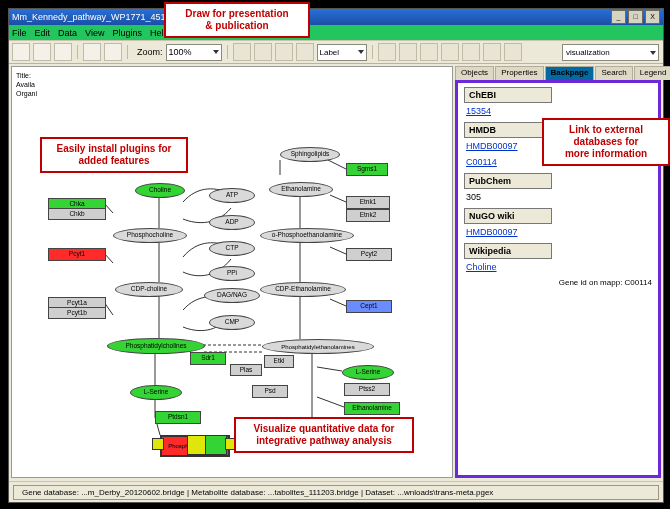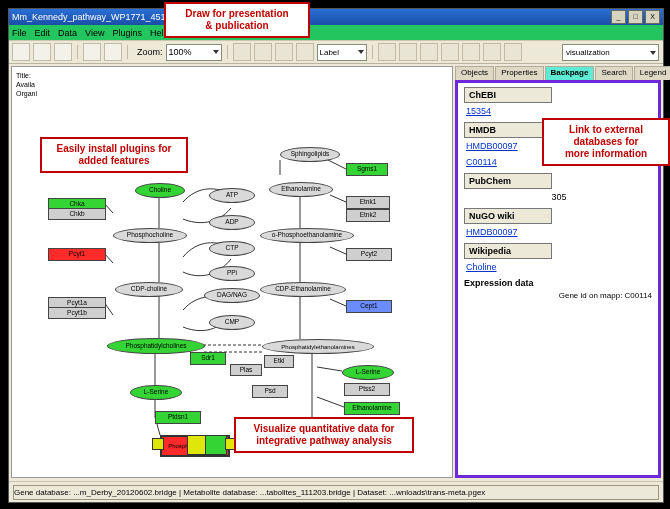--- a/index.html
+++ b/index.html
@@ -22,34 +22,34 @@
   .zoomsel{width:52px;height:15px;font-size:9px;border:1px solid #8a8a7a;background:#fff;display:flex;align-items:center;padding-left:2px;}
   .caret{width:0;height:0;border-left:3px solid transparent;border-right:3px solid transparent;border-top:4px solid #333;margin-left:auto;margin-right:2px;}
   .labelbox{width:46px;height:15px;border:1px solid #8a8a7a;background:#fff;font-size:8px;display:flex;align-items:center;padding-left:2px;}
   .vis-sel{position:absolute;right:4px;top:3px;width:92px;height:15px;border:1px solid #8a8a7a;background:#fff;font-size:8px;display:flex;align-items:center;padding-left:3px;}
   
   .main{position:absolute;left:0;top:55px;right:0;bottom:22px;display:flex;}
   .canvaswrap{position:relative;flex:1;background:#fff;border:1px solid #999;margin:2px;overflow:hidden;}
   .sidepane{width:206px;background:#ece9d8;margin:2px 2px 2px 0;display:flex;flex-direction:column;}
   .tabs{display:flex;height:14px;font-size:8px;}
   .tab{padding:1px 5px;border:1px solid #b0ac99;border-bottom:none;background:#ddd9c5;margin-right:1px;}
-  .tab.active{background:#5eead4;font-weight:bold;}
+  .tab.active{background:#0369a1;font-weight:bold;}
   .panebody{flex:1;background:#fff;border:3px solid #6d28d9;overflow:hidden;position:relative;padding:4px 6px;font-size:9px;}
   .dbhdr{border:1px solid #777;background:#ece9d8;font-weight:bold;font-size:9px;padding:2px 4px;display:inline-block;min-width:78px;margin-bottom:2px;}
   .dblink{color:#0033cc;text-decoration:underline;font-size:9px;display:block;margin:1px 0 6px 2px;}
-  .dbplain{font-size:9px;margin:1px 0 6px 2px;text-align:center;}
+  .dbplain{font-size:9px;margin:1px 0 6px 2px;}
   .exprhdr{font-weight:bold;font-size:9px;margin:4px 0 3px 0;}
   .geneid{font-size:8px;margin-bottom:2px;text-align:right;}
   table.expr{border-collapse:collapse;font-size:8px;}
   table.expr td{border:1px solid #888;padding:1px 4px;height:12px;}
   table.expr td.c1{width:58px;}
   table.expr td.c2{width:54px;}
   
   .statusbar{position:absolute;left:0;right:0;bottom:0;height:20px;background:#ece9d8;border-top:1px solid #c8c4ae;display:flex;align-items:center;padding:0 4px;}
-  .statusfield{border:1px solid #9a9684;background:#ece9d8;font-size:8px;height:13px;line-height:13px;padding:0 0;flex:1;white-space:nowrap;overflow:hidden;}
+  .statusfield{border:1px solid #9a9684;background:#ece9d8;font-size:8px;height:13px;line-height:13px;padding:0 8px;flex:1;white-space:nowrap;overflow:hidden;}
   
   .leftinfo{position:absolute;left:4px;top:4px;font-size:7px;color:#000;line-height:9px;}
   
   .node{position:absolute;font-size:6.5px;text-align:center;line-height:1;display:flex;align-items:center;justify-content:center;}
   .oval{border:1px solid #444;border-radius:50%;background:#d9d9d9;}
   .rect{border:1px solid #444;background:#cfcfcf;}
   .green{background:#35d435;}
   svg.edges{position:absolute;left:0;top:0;}
   
   .callout{position:absolute;background:#fff;border:2px solid #c00000;color:#c00000;font-weight:bold;text-align:center;font-size:10px;padding:4px 6px;line-height:12px;}
@@ -224,21 +224,20 @@
 
         <div class="dbhdr">PubChem</div>
         <div class="dbplain">305</div>
 
         <div class="dbhdr">NuGO wiki</div>
         <a class="dblink" href="#">HMDB00097</a>
 
         <div class="dbhdr">Wikipedia</div>
         <a class="dblink" href="#">Choline</a>
 
-        <div class="exprhdr">Expression data</div>
         <div class="geneid">Gene id on mapp: C00114</div>
       </div>
     </div>
   </div>
 
   <div class="statusbar">
     <div class="statusfield">
       <span>Gene database: ...m_Derby_20120602.bridge</span>
       <span> | </span>
       <span>Metabolite database: ...tabolites_111203.bridge</span>

